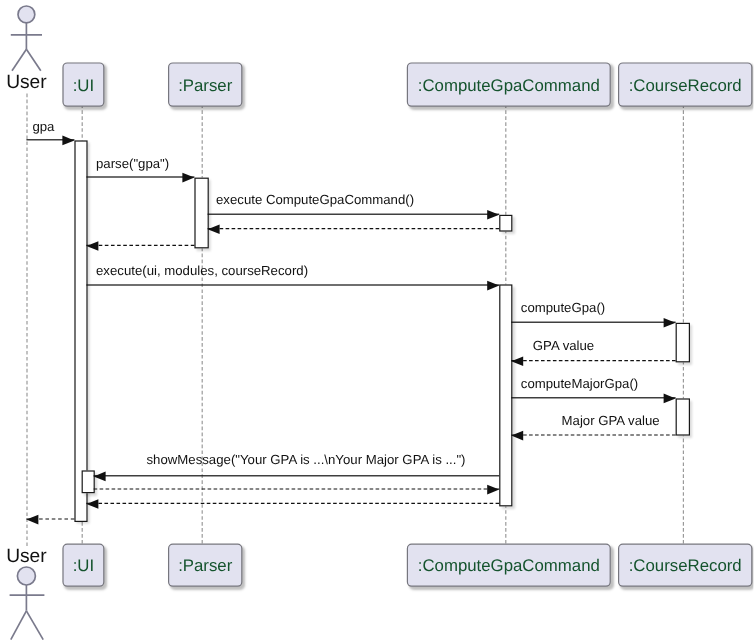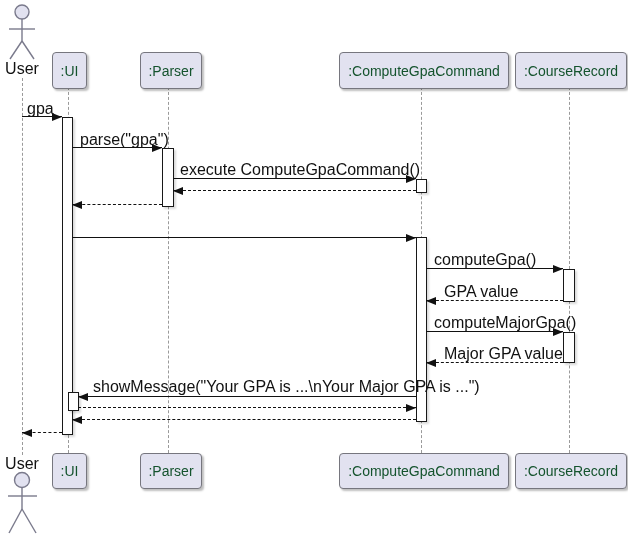--- a/index.html
+++ b/index.html
@@ -12,21 +12,21 @@
     position:absolute;background:#E2E2F0;border:1px solid #76767E;border-radius:4px;
     box-shadow:2px 2px 2px rgba(0,0,0,.25);display:flex;align-items:center;justify-content:center;
     font-size:14px;color:#14532d;z-index:4;white-space:nowrap;
   }
   .bar{position:absolute;background:#fff;border:1px solid #181818;box-shadow:2px 2px 2px rgba(0,0,0,.15);z-index:3;}
   .mline{position:absolute;height:0;border-top:1.5px solid #111;z-index:5;}
   .mline.dashed{border-top:1px dashed #111;}
   .head{position:absolute;width:0;height:0;border-top:4px solid transparent;border-bottom:4px solid transparent;z-index:6;}
   .head.r{border-left:10px solid #111;}
   .head.l{border-right:10px solid #111;}
-  .mlabel{position:absolute;font-size:16px;white-space:nowrap;z-index:6;}
+  .mlabel{position:absolute;font-size:11px;white-space:nowrap;z-index:6;}
   .alabel{position:absolute;font-size:16px;text-align:center;z-index:4;white-space:nowrap;}
   .actor-svg{position:absolute;z-index:2;}
 </style>
 </head>
 <body>
 
 <div class="canvas">
 
   <div class="lifeline" style="left:22px;top:78px;height:377px"></div>
   <div class="lifeline" style="left:68px;top:87px;height:366px"></div>
@@ -81,36 +81,37 @@
   <div class="mlabel" style="left:180px;top:161px">execute ComputeGpaCommand()</div>
   <div class="mline" style="left:173px;top:178px;width:243px"></div>
   <div class="head r" style="left:406px;top:175px"></div>
 
   <div class="mline dashed" style="left:173px;top:190px;width:243px"></div>
   <div class="head l" style="left:173px;top:187px"></div>
 
   <div class="mline dashed" style="left:72px;top:204px;width:90px"></div>
   <div class="head l" style="left:72px;top:201px"></div>
 
+  <div class="mlabel" style="left:80px;top:220px">execute(ui, modules, courseRecord)</div>
   <div class="mline" style="left:72px;top:237px;width:344px"></div>
   <div class="head r" style="left:406px;top:234px"></div>
 
   <div class="mlabel" style="left:434px;top:251px">computeGpa()</div>
   <div class="mline" style="left:426px;top:268px;width:137px"></div>
   <div class="head r" style="left:553px;top:265px"></div>
 
   <div class="mlabel" style="left:444px;top:283px">GPA value</div>
   <div class="mline dashed" style="left:426px;top:300px;width:137px"></div>
   <div class="head l" style="left:426px;top:297px"></div>
 
   <div class="mlabel" style="left:434px;top:314px">computeMajorGpa()</div>
   <div class="mline" style="left:426px;top:331px;width:137px"></div>
   <div class="head r" style="left:553px;top:328px"></div>
 
-  <div class="mlabel" style="left:444px;top:345px">Major GPA value</div>
+  <div class="mlabel" style="left:468px;top:345px">Major GPA value</div>
   <div class="mline dashed" style="left:426px;top:362px;width:137px"></div>
   <div class="head l" style="left:426px;top:359px"></div>
 
   <div class="mlabel" style="left:93px;top:378px;width:324px;text-align:center">showMessage("Your GPA is ...\nYour Major GPA is ...")</div>
   <div class="mline" style="left:78px;top:396px;width:338px"></div>
   <div class="head l" style="left:78px;top:393px"></div>
 
   <div class="mline dashed" style="left:78px;top:407px;width:338px"></div>
   <div class="head r" style="left:406px;top:404px"></div>
 

